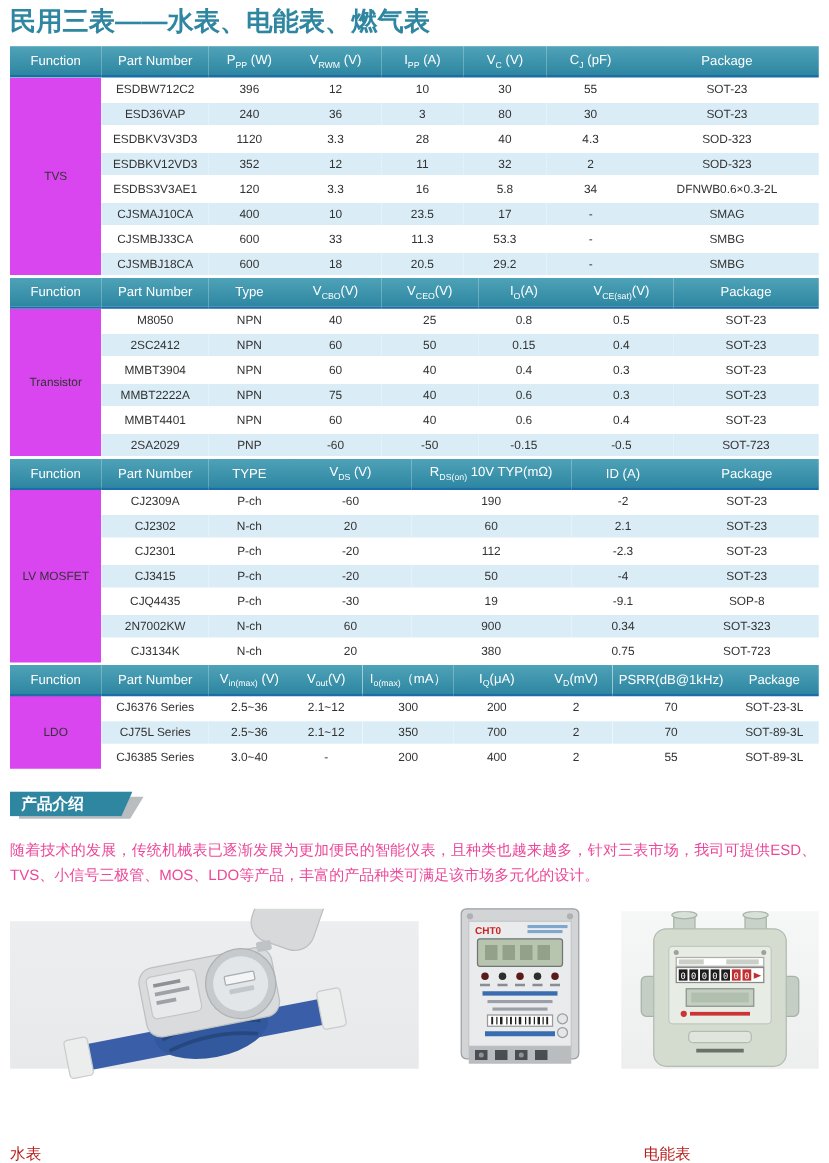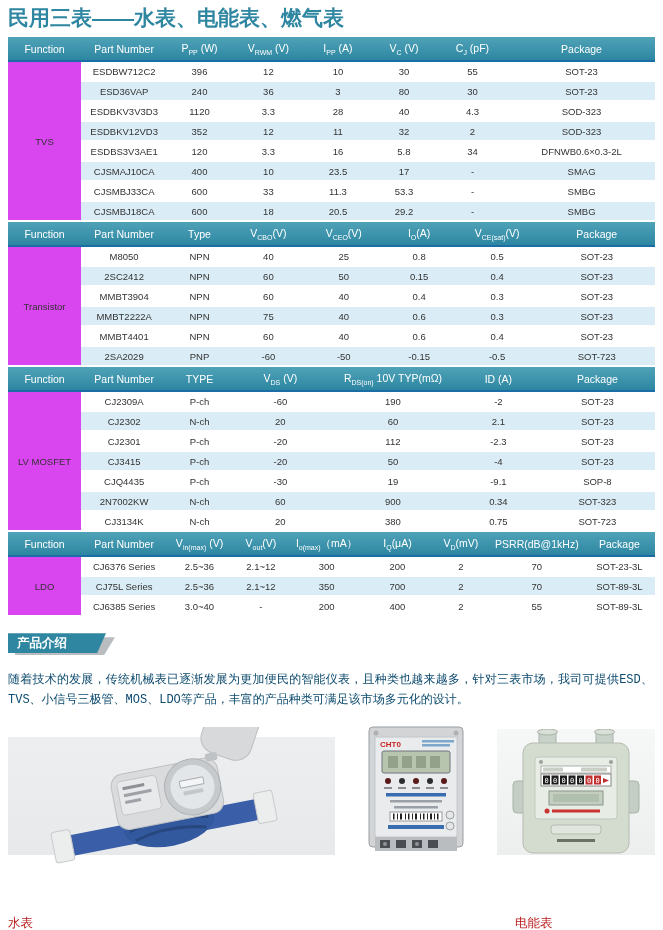--- a/index.html
+++ b/index.html
@@ -45,21 +45,21 @@
   .badge-wrap { position:relative; margin:16px 0 16px 8px; width:120px; height:22px; }
   .badge-shadow {
     position:absolute; left:7px; top:4px; width:100px; height:18px; background:#b9bdbf;
     clip-path:polygon(0 0,100% 0,calc(100% - 11px) 100%,0 100%);
   }
   .badge {
     position:absolute; left:0; top:0; width:98px; height:20px; background:var(--accent,#2e86a1);
     clip-path:polygon(0 0,100% 0,calc(100% - 9px) 100%,0 100%);
     color:#fff; font-weight:700; font-size:12.5px; line-height:20px; padding-left:9px;
   }
-  .intro-text { margin:11px 10px 0 8px; font-size:12px; line-height:1.65; color:#0c4a6e; text-align:justify;font-family:Liberation Mono, monospace; }
+  .intro-text { margin:11px 10px 0 8px; font-size:12px; line-height:1.65; color:#ec4899; text-align:justify; }
 
   .products { display:flex; margin:14px 8px 0 8px; width:647px; align-items:flex-end; justify-content:space-between; }
   .prod-box { position:relative; }
   .prod-water { width:327px; height:118px; background:linear-gradient(to bottom,#eceef0,#e7e9eb); }
   .prod-energy { width:140px; height:130px; background:#fff; display:flex; justify-content:center; align-items:flex-end; }
   .prod-gas { width:158px; height:126px; background:linear-gradient(to bottom,#f6f7f7,#edefee); display:flex; justify-content:center; align-items:flex-end; }
   .prod-water svg { position:absolute; left:0; top:-10px; }
   .prod-labels { display:flex; margin:20px 8px 0 8px; width:647px; justify-content:space-between; }
   .prod-label { font-size:12.5px; color:#b91c1c; text-align:left;margin-top:40px; }
   .prod-label.l1 { width:327px; } .prod-label.l2 { width:140px; } .prod-label.l3 { width:158px; }

